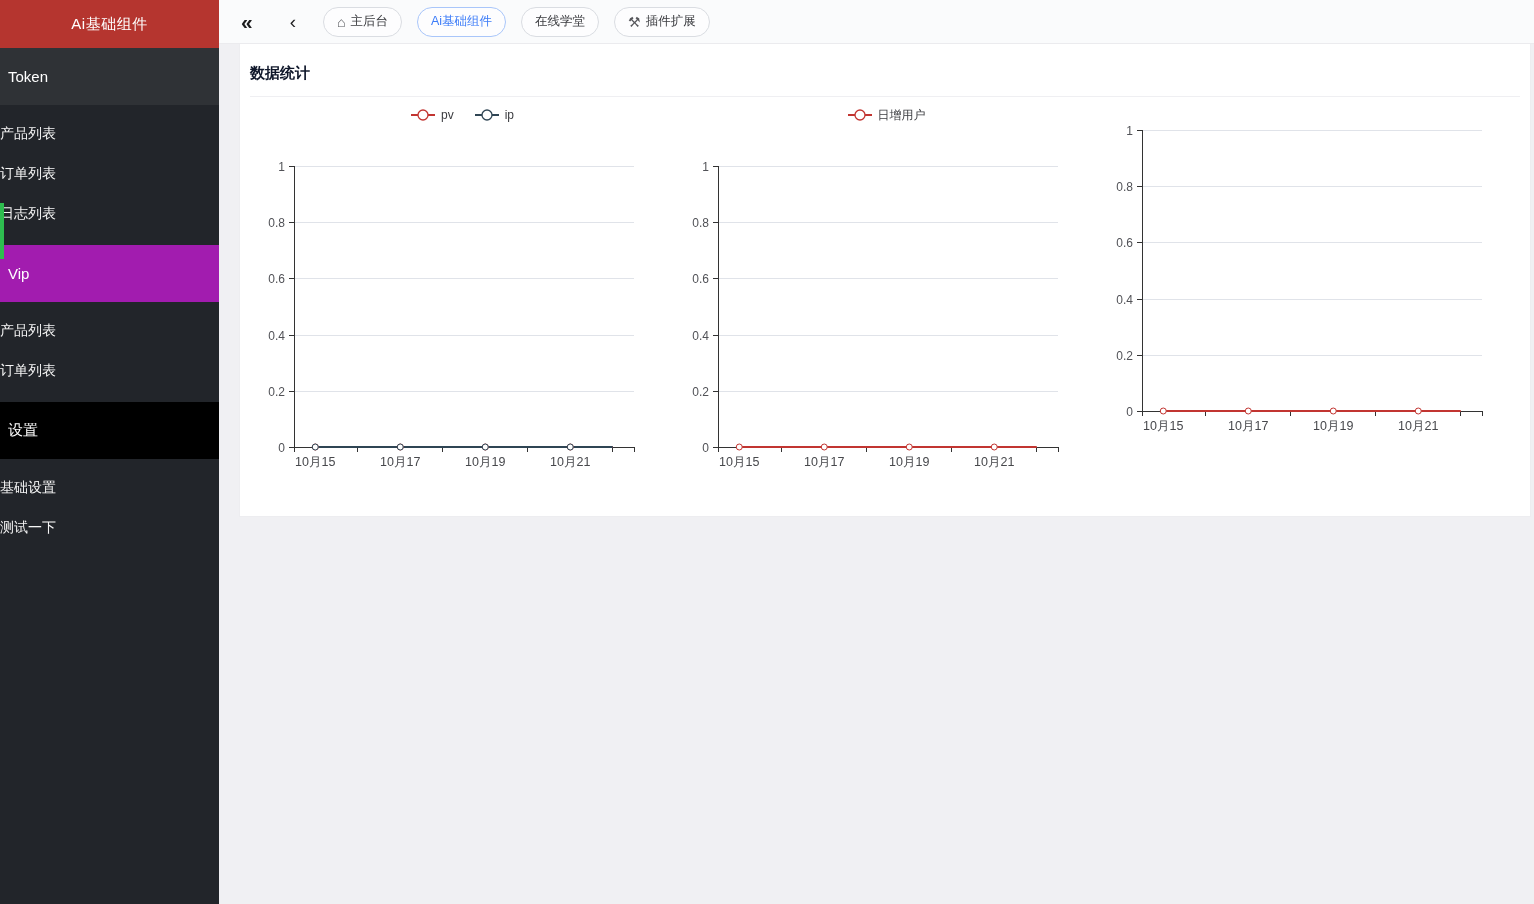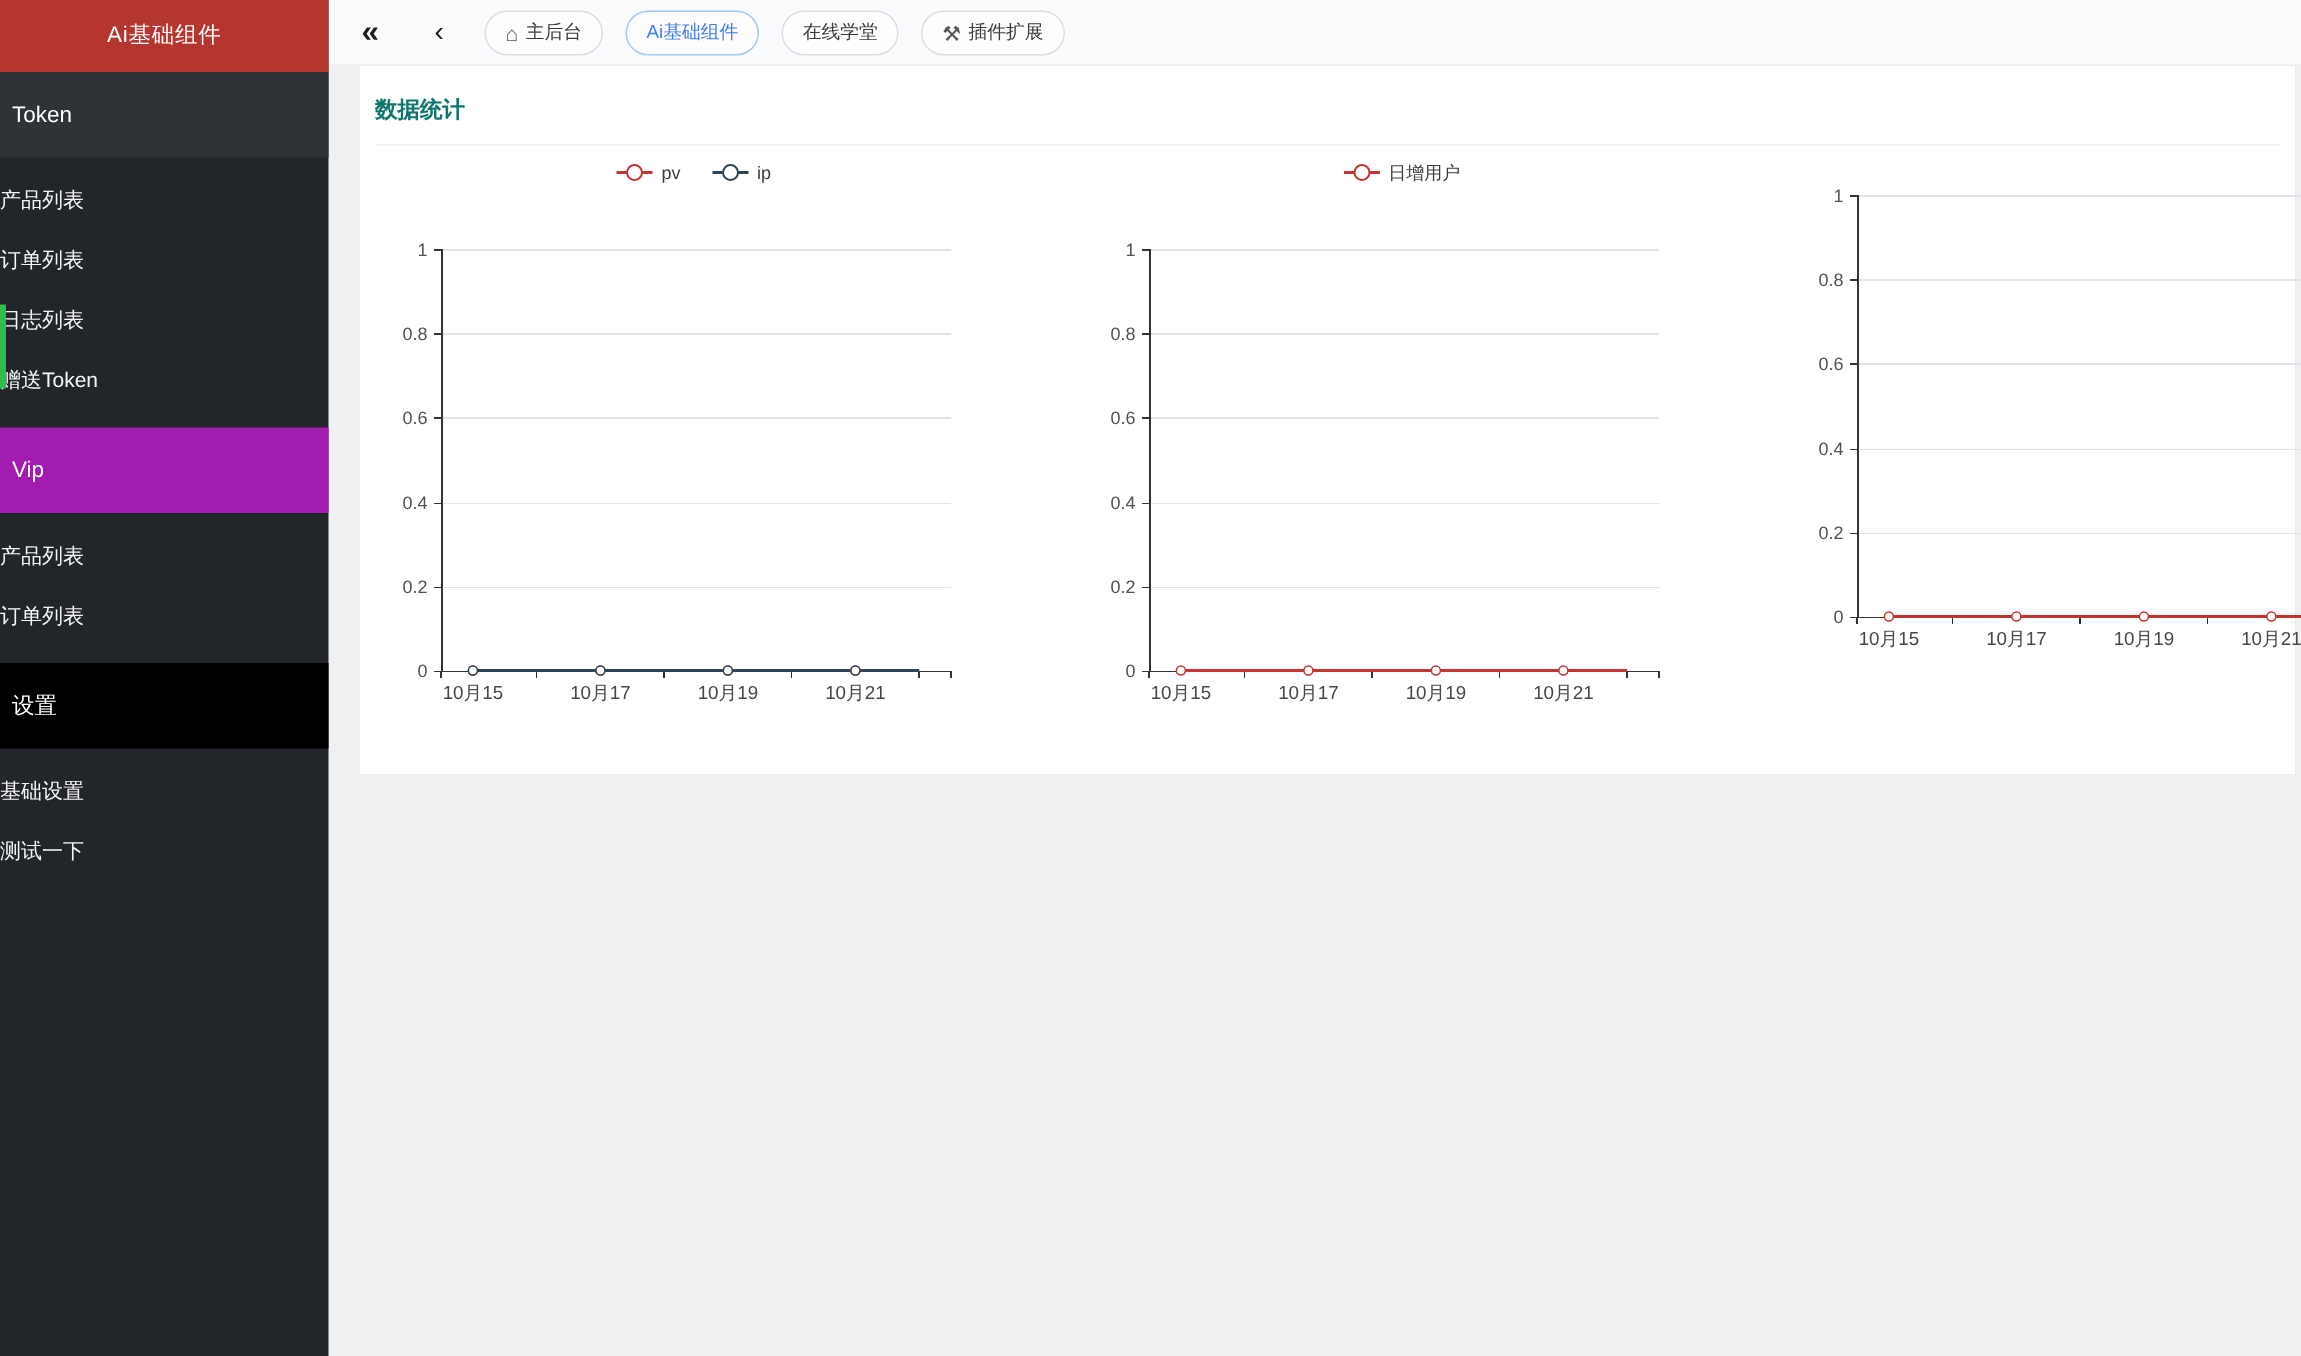--- a/index.html
+++ b/index.html
@@ -33,23 +33,23 @@
     font-size:12.5px; color:#3a3b3f; cursor:pointer; white-space:nowrap; }
   .tab .tab-icon { font-size:14px; margin-right:5px; color:#55565a; line-height:1; }
   .tab.active { color:#3c7cf8; border-color:#a9c6fa; }
 
   
   .content { position:absolute; left:219px; top:44px; right:0; bottom:0;
     background:#f0f0f3; }
   .card { margin:0 3px 0 20px; height:473px; background:#ffffff;
     border:1px solid #ededf0; border-top:none; }
   .card-title { padding:20px 10px 13px 10px; font-size:15px; font-weight:600;
-    color:#0f766e; }
+    color:#0f172a; }
   .divider { border-bottom:1px solid #efeff2; margin:0 10px; }
-  .charts-row { display:flex; padding:0 10px;gap:48px; }
+  .charts-row { display:flex; padding:0 10px; }
   .chart { flex:1 1 0; width:424px; }
   .legend { height:36px; display:flex; justify-content:center; align-items:center;
     gap:20px; }
   .legend-item { display:inline-flex; align-items:center; gap:5px; cursor:pointer; }
   .legend-text { font-size:12px; color:#3b3c40; }
   svg.plot { display:block; }
   .tick-label { font-size:12px; fill:#515257; }
   .axis-label { font-size:12.5px; fill:#47484c; }
 </style>
 </head>
@@ -57,21 +57,20 @@
 
 <aside class="sidebar" style="background: rgb(34, 37, 42);">
   <div class="logo" style="background: rgb(181, 53, 47);">Ai基础组件</div>
 
   <div class="section">
     <div class="section-title" style="background: rgb(47, 50, 54);">Token</div>
     <ul class="menu">
       <li>产品列表</li>
       <li>订单列表</li>
       <li>日志列表</li>
-      <li>赠送Token</li>
     </ul>
   </div>
 
   <div class="section">
     <div class="section-title" style="background: #a21caf;">Vip</div>
     <ul class="menu">
       <li>产品列表</li>
       <li>订单列表</li>
     </ul>
   </div>

